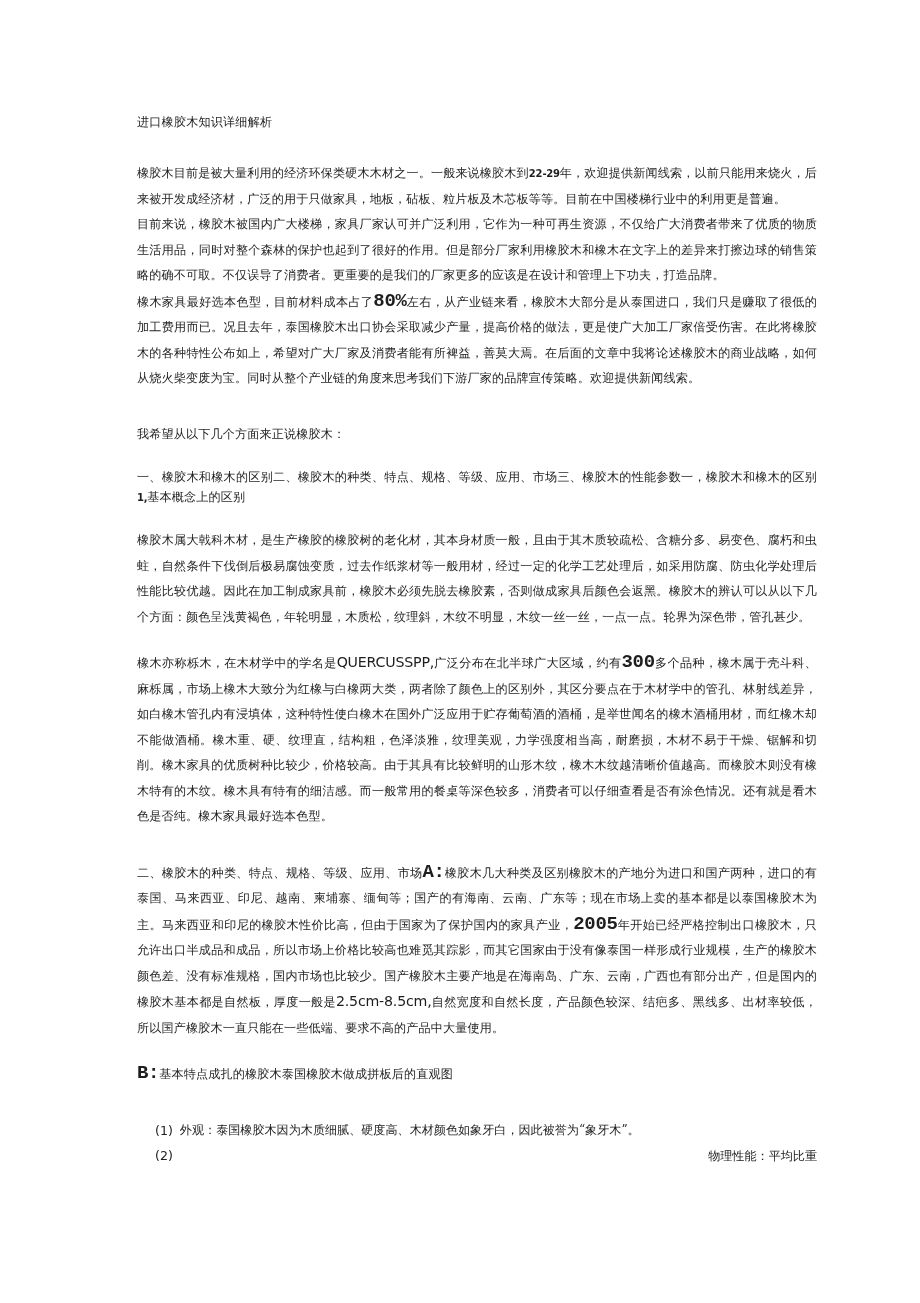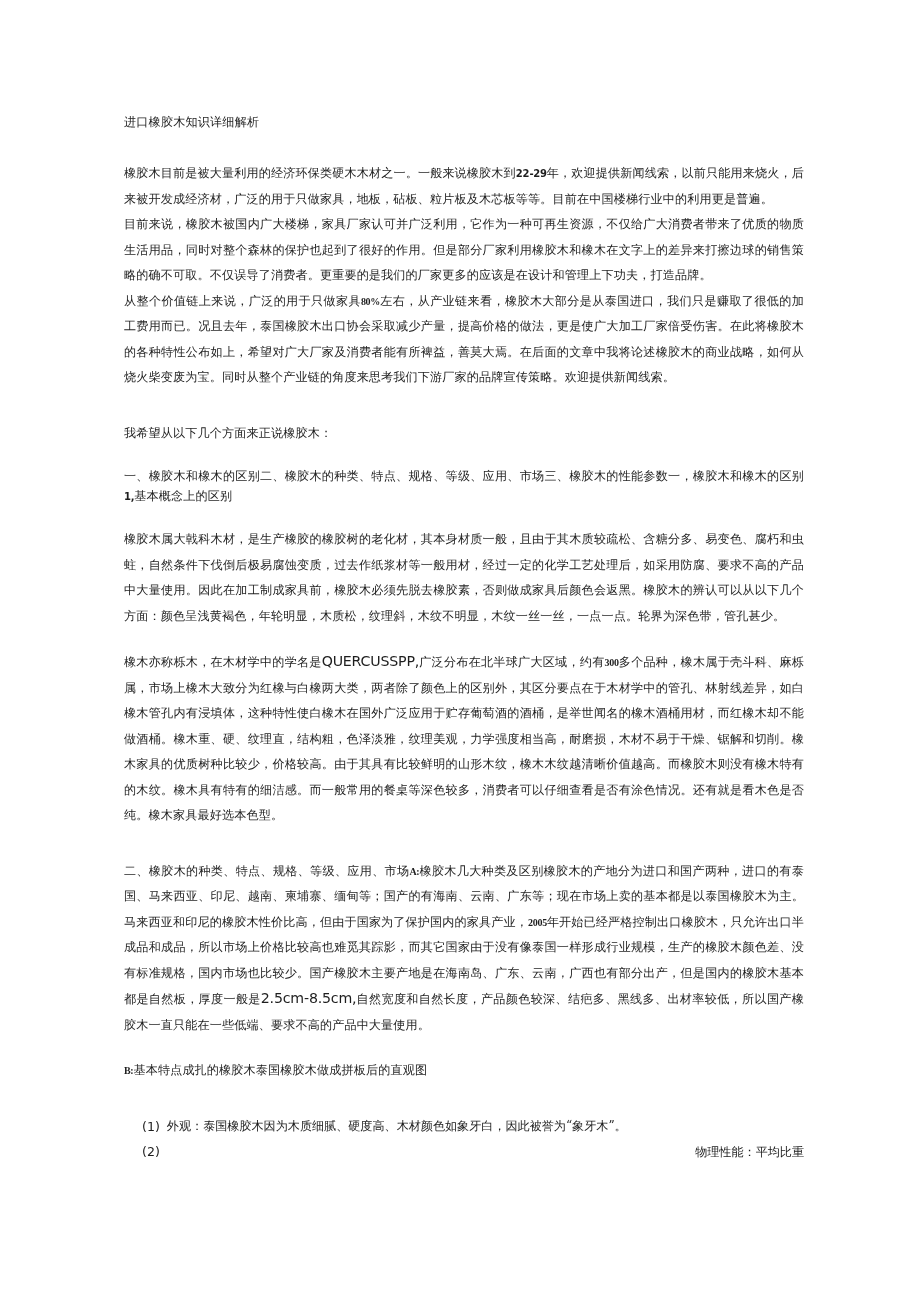--- a/index.html
+++ b/index.html
@@ -14,21 +14,21 @@
   }
   #page {
     position: relative;
     width: 920px;
     height: 1303px;
     background: #ffffff;
     overflow: hidden;
   }
   #doc {
     position: absolute;
-    left: 124px;
+    left: 137px;
     top: 0;
     width: 680px;
   }
 
   
   .p {
     font-family: "DejaVu Serif", "Liberation Serif", serif;
     font-size: 12.1px;
     line-height: 25.5px;
     color: #1e1e1e;
@@ -61,22 +61,22 @@
     font-size: 10px;
     font-weight: bold;
     letter-spacing: -0.2px;
   }
   .lat-big {
     font-family: "DejaVu Sans", "Liberation Sans", sans-serif;
     font-size: 14.2px;
     letter-spacing: -0.2px;
   }
   .lat-big-b {
-    font-family: Liberation Serif, serif;
-    font-size: 10px;
+    font-family: Liberation Mono, monospace;
+    font-size: 19px;
     font-weight: bold;
     letter-spacing: -0.3px;
   }
 
   
   .item {
     display: flex;
     align-items: flex-start;
     font-size: 12.1px;
     line-height: 25px;
@@ -113,27 +113,27 @@
 <div id="page">
   <div id="doc">
 
     <p class="p title">进口橡胶木知识详细解析</p>
 
     <p class="p gap-lg"><span>橡胶木目前是被大量利用的经济环保类硬木木材之一。一般来说橡胶木到</span><span class="lat-b">22-29</span><span>年，欢迎提供新闻线索，以前只能用来烧火，后来被开发成经济材，广泛的用于只做家具，地板，砧板、粒片板及木芯板等等。目前在中国楼梯行业中的利用更是普遍。</span></p>
 
 
     <p class="p">目前来说，橡胶木被国内广大楼梯，家具厂家认可并广泛利用，它作为一种可再生资源，不仅给广大消费者带来了优质的物质生活用品，同时对整个森林的保护也起到了很好的作用。但是部分厂家利用橡胶木和橡木在文字上的差异来打擦边球的销售策略的确不可取。不仅误导了消费者。更重要的是我们的厂家更多的应该是在设计和管理上下功夫，打造品牌。</p>
 
-    <p class="p"><span>从整个价值链上来说，广泛的用于只做家具</span><span class="lat-big-b">80%</span><span>左右，从产业链来看，橡胶木大部分是从泰国进口，我们只是赚取了很低的加工费用而已。况且去年，泰国橡胶木出口协会采取减少产量，提高价格的做法，更是使广大加工厂家倍受伤害。在此将橡胶木的各种特性公布如上，希望对广大厂家及消费者能有所裨益，善莫大焉。在后面的文章中我将论述橡胶木的商业战略，如何从烧火柴变废为宝。同时从整个产业链的角度来思考我们下游厂家的品牌宣传策略。欢迎提供新闻线索。</span></p>
+    <p class="p"><span>橡木家具最好选本色型，目前材料成本占了</span><span class="lat-big-b">80%</span><span>左右，从产业链来看，橡胶木大部分是从泰国进口，我们只是赚取了很低的加工费用而已。况且去年，泰国橡胶木出口协会采取减少产量，提高价格的做法，更是使广大加工厂家倍受伤害。在此将橡胶木的各种特性公布如上，希望对广大厂家及消费者能有所裨益，善莫大焉。在后面的文章中我将论述橡胶木的商业战略，如何从烧火柴变废为宝。同时从整个产业链的角度来思考我们下游厂家的品牌宣传策略。欢迎提供新闻线索。</span></p>
 
     <p class="p gap-lg">我希望从以下几个方面来正说橡胶木：</p>
 
     <p class="p tight gap-md"><span>一、橡胶木和橡木的区别二、橡胶木的种类、特点、规格、等级、应用、市场三、橡胶木的性能参数一，橡胶木和橡木的区别</span><span class="lat-b">1,</span><span>基本概念上的区别</span></p>
 
-    <p class="p gap-md">橡胶木属大戟科木材，是生产橡胶的橡胶树的老化材，其本身材质一般，且由于其木质较疏松、含糖分多、易变色、腐朽和虫蛀，自然条件下伐倒后极易腐蚀变质，过去作纸浆材等一般用材，经过一定的化学工艺处理后，如采用防腐、要求不高的产品中大量使用。因此在加工制成家具前，橡胶木必须先脱去橡胶素，否则做成家具后颜色会返黑。橡胶木的辨认可以从以下几个方面：颜色呈浅黄褐色，年轮明显，木质松，纹理斜，木纹不明显，木纹一丝一丝，一点一点。轮界为深色带，管孔甚少。</p>
+    <p class="p gap-md">橡胶木属大戟科木材，是生产橡胶的橡胶树的老化材，其本身材质一般，且由于其木质较疏松、含糖分多、易变色、腐朽和虫蛀，自然条件下伐倒后极易腐蚀变质，过去作纸浆材等一般用材，经过一定的化学工艺处理后，如采用防腐、防虫化学处理后性能比较优越。因此在加工制成家具前，橡胶木必须先脱去橡胶素，否则做成家具后颜色会返黑。橡胶木的辨认可以从以下几个方面：颜色呈浅黄褐色，年轮明显，木质松，纹理斜，木纹不明显，木纹一丝一丝，一点一点。轮界为深色带，管孔甚少。</p>
 
     <p class="p gap-xs"><span>橡木亦称栎木，在木材学中的学名是</span><span class="lat-big">QUERCUSSPP,</span><span>广泛分布在北半球广大区域，约有</span><span class="lat-big-b">300</span><span>多个品种，橡木属于壳斗科、麻栎属，市场上橡木大致分为红橡与白橡两大类，两者除了颜色上的区别外，其区分要点在于木材学中的管孔、林射线差异，如白橡木管孔内有浸填体，这种特性使白橡木在国外广泛应用于贮存葡萄酒的酒桶，是举世闻名的橡木酒桶用材，而红橡木却不能做酒桶。橡木重、硬、纹理直，结构粗，色泽淡雅，纹理美观，力学强度相当高，耐磨损，木材不易于干燥、锯解和切削。橡木家具的优质树种比较少，价格较高。由于其具有比较鲜明的山形木纹，橡木木纹越清晰价值越高。而橡胶木则没有橡木特有的木纹。橡木具有特有的细洁感。而一般常用的餐桌等深色较多，消费者可以仔细查看是否有涂色情况。还有就是看木色是否纯。橡木家具最好选本色型。</span></p>
 
     <p class="p gap-lg"><span>二、橡胶木的种类、特点、规格、等级、应用、市场</span><span class="lat-big-b">A:</span><span>橡胶木几大种类及区别橡胶木的产地分为进口和国产两种，进口的有泰国、马来西亚、印尼、越南、柬埔寨、缅甸等；国产的有海南、云南、广东等；现在市场上卖的基本都是以泰国橡胶木为主。马来西亚和印尼的橡胶木性价比高，但由于国家为了保护国内的家具产业，</span><span class="lat-big-b">2005</span><span>年开始已经严格控制出口橡胶木，只允许出口半成品和成品，所以市场上价格比较高也难觅其踪影，而其它国家由于没有像泰国一样形成行业规模，生产的橡胶木颜色差、没有标准规格，国内市场也比较少。国产橡胶木主要产地是在海南岛、广东、云南，广西也有部分出产，但是国内的橡胶木基本都是自然板，厚度一般是</span><span class="lat-big">2.5cm-8.5cm,</span><span>自然宽度和自然长度，产品颜色较深、结疤多、黑线多、出材率较低，所以国产橡胶木一直只能在一些低端、要求不高的产品中大量使用。</span></p>
 
     <p class="p gap-sm"><span class="lat-big-b">B:</span><span>基本特点成扎的橡胶木泰国橡胶木做成拼板后的直观图</span></p>
 
     <div class="item gap-lg">
       <span class="item-num">(1)</span>
       <span class="item-body">外观：泰国橡胶木因为木质细腻、硬度高、木材颜色如象牙白，因此被誉为“象牙木”。</span>

